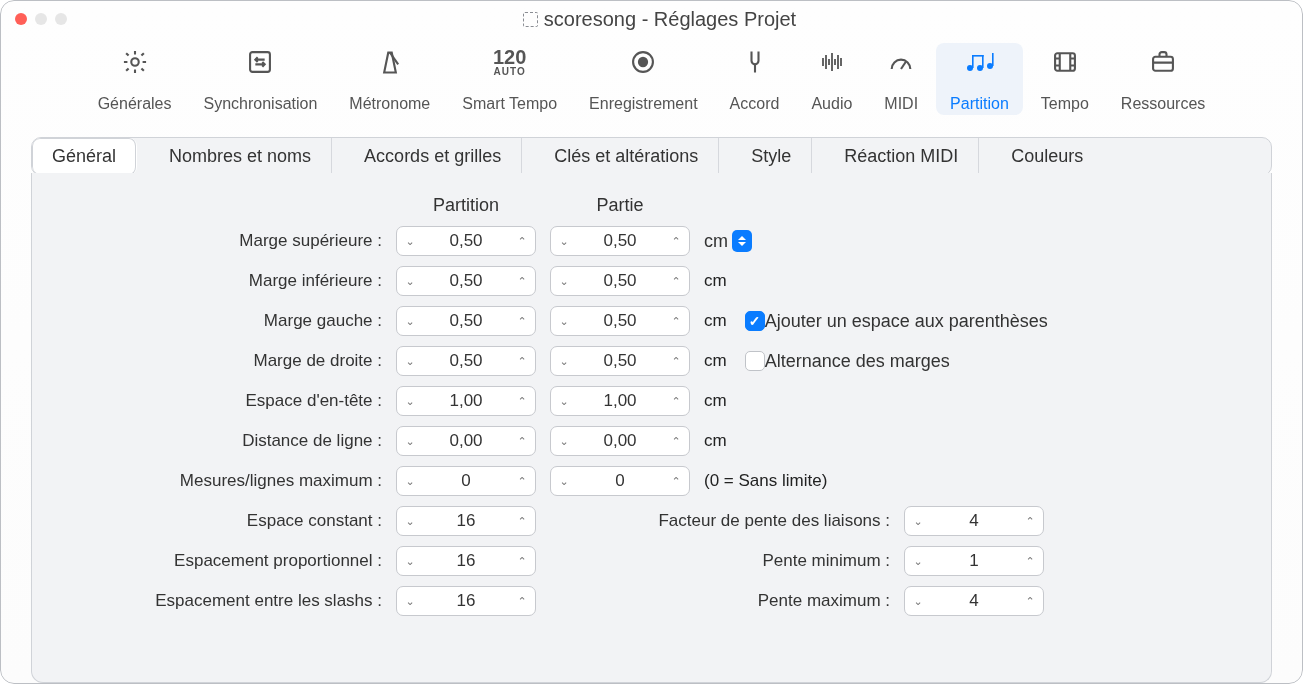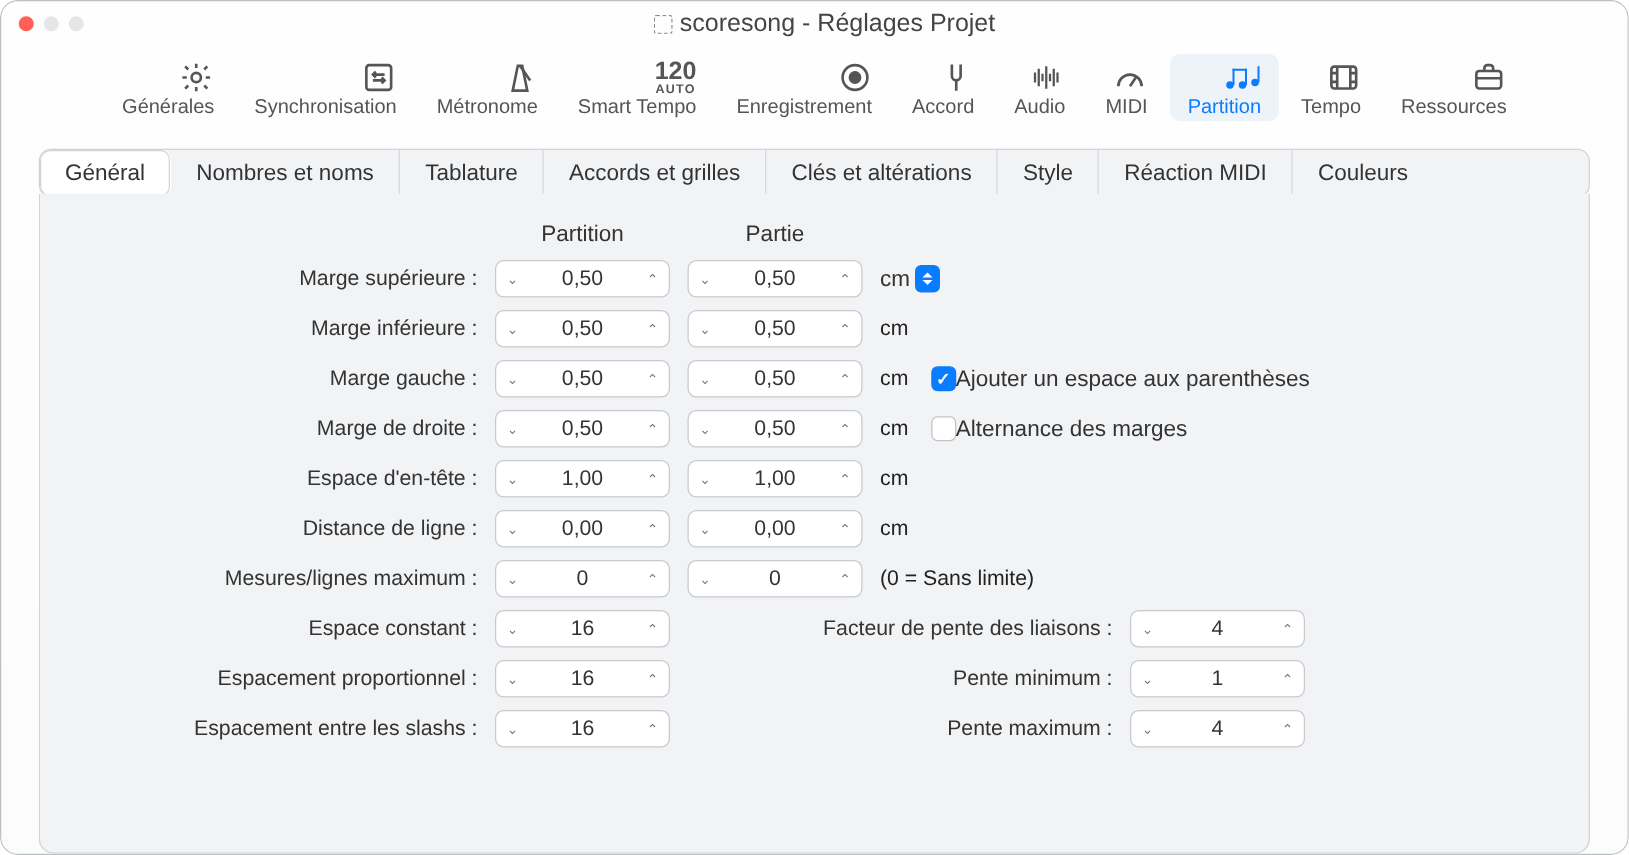--- a/index.html
+++ b/index.html
@@ -62,25 +62,26 @@
   .toolbar {
     display: flex;
     align-items: flex-start;
     padding: 6px 30px 4px 30px;
     gap: 4px;
     justify-content: center;
   }
   .tool {
     display: flex;
     flex-direction: column;
-    align-items: flex-end;
+    align-items: center;
     padding: 4px 14px 2px 14px;
     border-radius: 8px;
     cursor: default;
     min-width: 60px;
+    gap: 18px;
   }
   .tool.active {
     background: #eef3fa;
   }
   .tool .ticon {
     height: 30px;
     display: flex;
     align-items: center;
     justify-content: center;
     color: #555;
@@ -101,20 +102,21 @@
   
   .tabs-wrap {
     padding: 18px 30px 0 30px;
   }
   .tabs {
     display: flex;
     border: 1px solid #d0d3d8;
     border-radius: 10px;
     overflow: hidden;
     background: #f2f3f5;
+    gap: 12px;
   }
   .tab {
     padding: 8px 20px;
     font-size: 18px;
     color: #333;
     border-right: 1px solid #d6d8dd;
     cursor: default;
     white-space: nowrap;
   }
   .tab:last-child{border-right:none;}
@@ -306,21 +308,20 @@
           </svg>
       </div>
       <div class="tlabel">Ressources</div>
     </div>
   </div>
 
   <div class="tabs-wrap">
     <div class="tabs">
       <div class="tab active"><span>Général</span></div>
       <div class="tab"><span>Nombres et noms</span></div>
-      <div class="tab"><span>Tablature</span></div>
       <div class="tab"><span>Accords et grilles</span></div>
       <div class="tab"><span>Clés et altérations</span></div>
       <div class="tab"><span>Style</span></div>
       <div class="tab"><span>Réaction MIDI</span></div>
       <div class="tab"><span>Couleurs</span></div>
     </div>
   </div>
 
   <div class="panel">
     <div class="grid" id="grid1">

